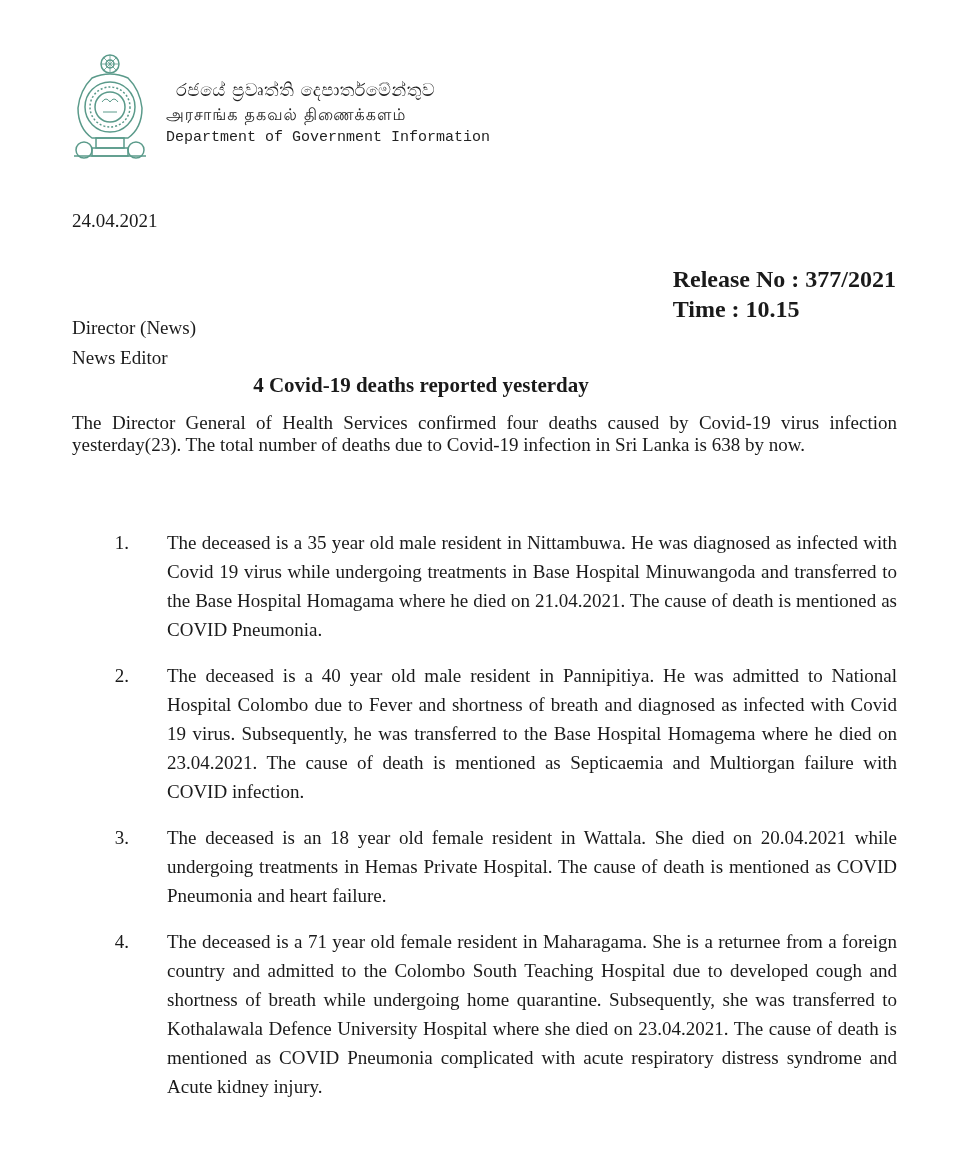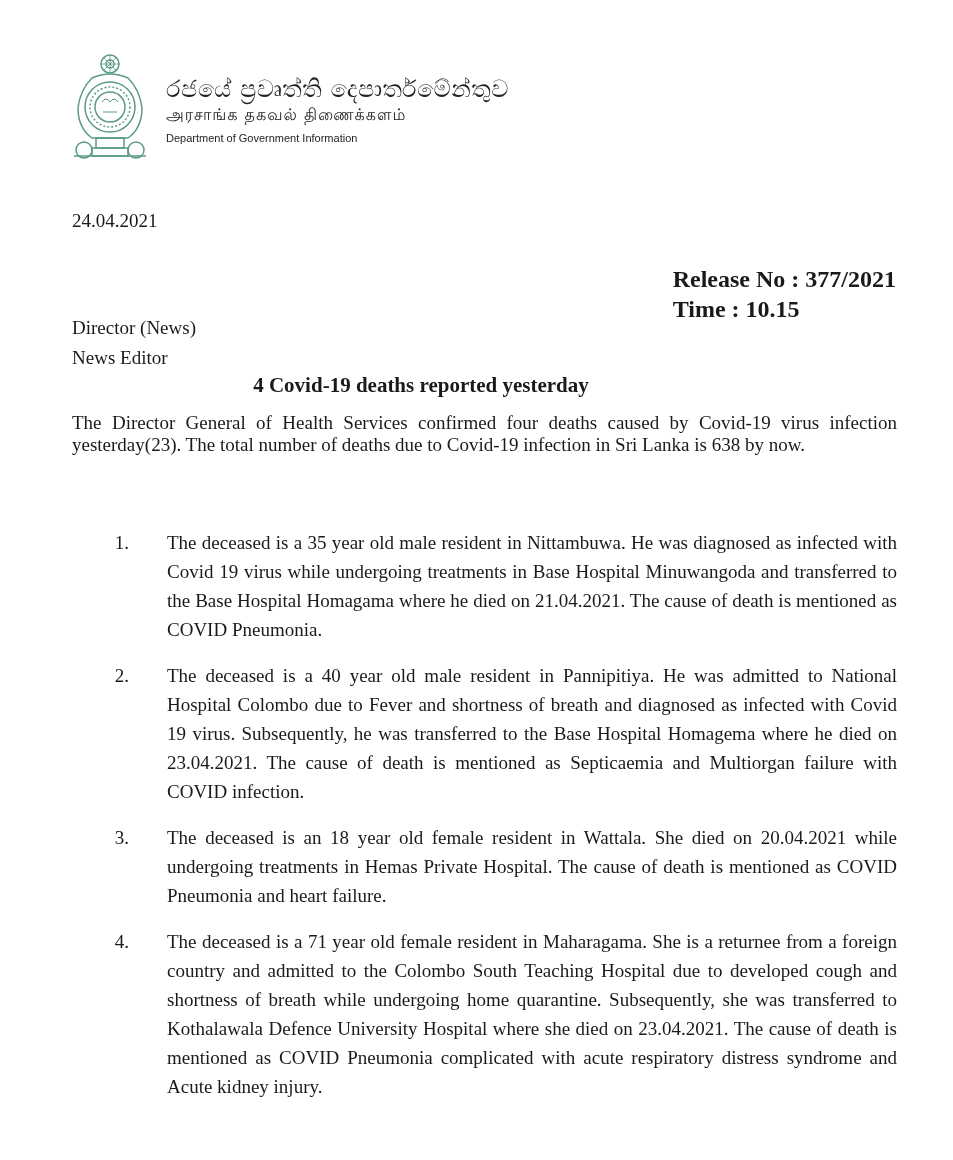--- a/index.html
+++ b/index.html
@@ -5,22 +5,22 @@
   html, body { margin: 0; padding: 0; background: #ffffff; }
   body {
     width: 953px; height: 1160px; position: relative; overflow: hidden;
     font-family: "Liberation Serif", "DejaVu Serif", serif;
     color: #1a1a1a;
   }
   .header { position: absolute; left: 70px; top: 50px; display: flex; align-items: center; }
   .emblem { width: 80px; height: 112px; }
   .dept-names { margin-left: 16px; margin-top: 14px; }
   .dept-line { font-family: "DejaVu Sans", "Liberation Sans", sans-serif; font-size: 17px; line-height: 25px; color: #222; }
-  .dept-line.en { font-family: Liberation Sans, sans-serif; font-size: 11px; line-height: 22px; }
-  .dept-line.si { font-size: 24px; letter-spacing: 0.5px; }
+  .dept-line.en { font-family: Liberation Mono, monospace; font-size: 15px; line-height: 22px; }
+  .dept-line.si { font-size: 18px; letter-spacing: 0.5px; margin-left: 10px; }
   .dept-line.ta { font-size: 16px; letter-spacing: 1px; }
   .date { position: absolute; left: 72px; top: 210px; font-size: 19px; }
   .release { position: absolute; right: 57px; top: 264px; text-align: left; font-weight: bold; font-size: 24px; line-height: 30px; }
   .addressee { position: absolute; left: 72px; top: 313px; font-size: 19px; line-height: 30px; }
   .title { position: absolute; left: 0; width: 842px; top: 373px; text-align: center; font-weight: bold; font-size: 21px; }
   .intro { position: absolute; left: 72px; width: 825px; top: 412px; font-size: 19px; line-height: 22px; text-align: justify; }
   .items { position: absolute; left: 72px; width: 825px; top: 528px; margin: 0; padding: 0; list-style: none; }
   .item { display: flex; font-size: 19px; line-height: 29px; margin-bottom: 17px; }
   .item-num { width: 67px; text-align: right; padding-right: 0; flex-shrink: 0; box-sizing: border-box; padding-right: 10px; padding-left: 20px; }
   .item-text { flex: 1; text-align: justify; margin-left: 28px; }

